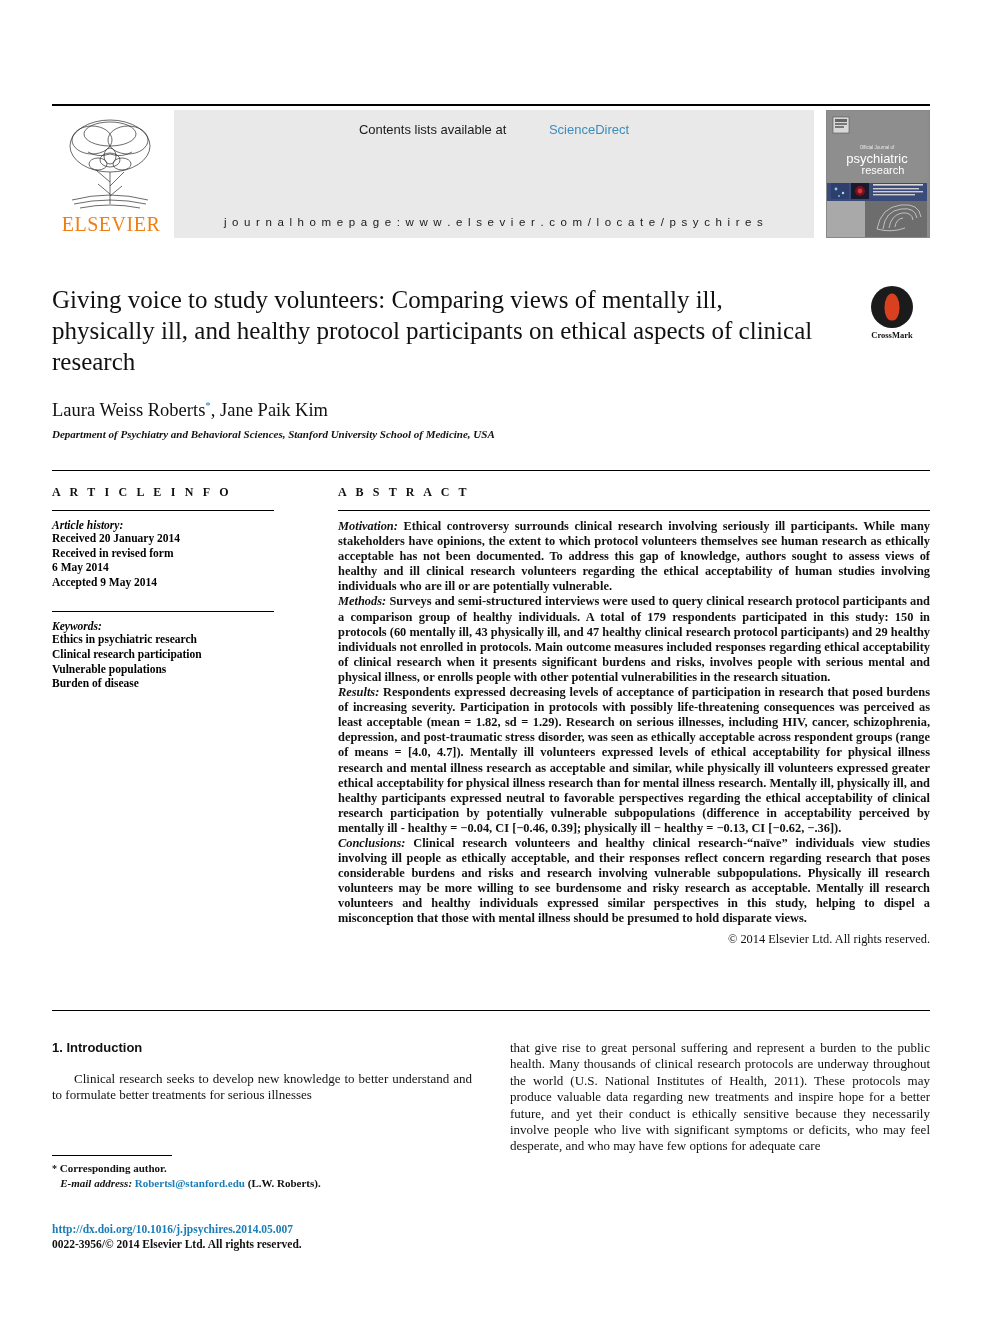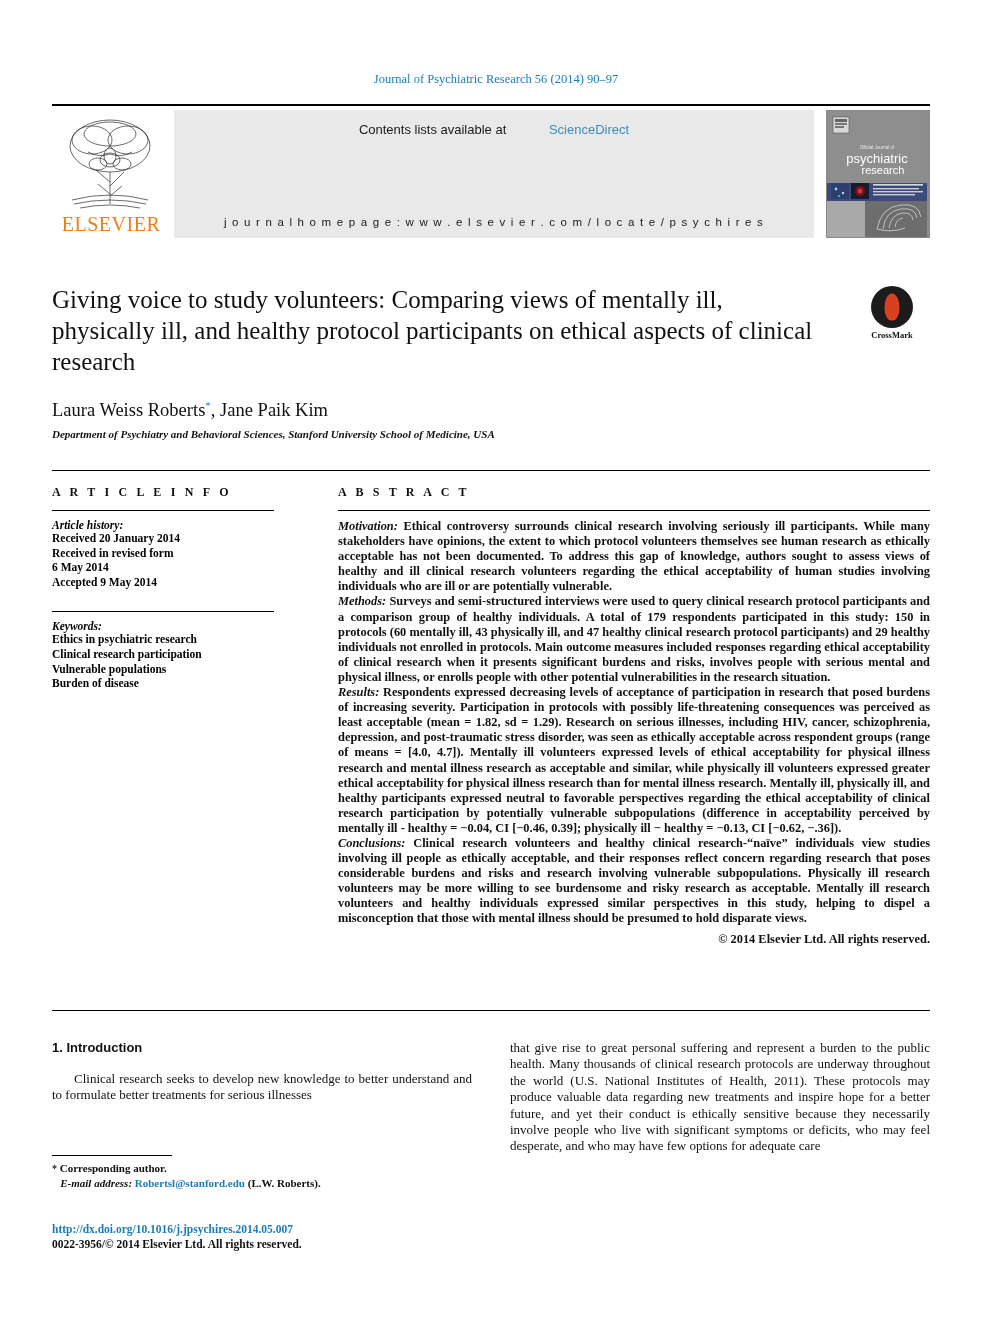--- a/index.html
+++ b/index.html
@@ -217,21 +217,21 @@
     font-size: 12.4px;
     line-height: 15.1px;
     text-align: justify;
     font-weight: bold;
     color: #111;
   }
   .abs-body p { margin: 0; }
   .abs-body i { font-style: italic; }
   .copyright {
     text-align: right;
-    font-weight: bold;
+    font-weight: normal;
     font-size: 12.4px;
     margin-top: 5px;
   }
 
   
   .body-rule {
     position: absolute;
     left: 52px; top: 1010px;
     width: 878px;
     border-top: 1.6px solid #000;
@@ -301,21 +301,20 @@
     font-weight: bold;
     color: #111;
     line-height: 15px;
   }
 </style>
 </head>
 <body>
 
 <div class="page">
 
-  <div class="running-head">Journal of Psychiatric Research 56 (2014) 90–97</div>
 
   <div class="masthead">
     <div class="masthead-inner">
 
       <div class="elsevier-logo">
         <svg class="tree-svg" width="104" height="104" viewBox="0 0 104 104">
           <g stroke="#2b2b2b" stroke-width="0.7" fill="none">
             <ellipse cx="52" cy="34" rx="40" ry="26"></ellipse>
             <ellipse cx="34" cy="28" rx="20" ry="14"></ellipse>
             <ellipse cx="70" cy="28" rx="20" ry="14"></ellipse>

